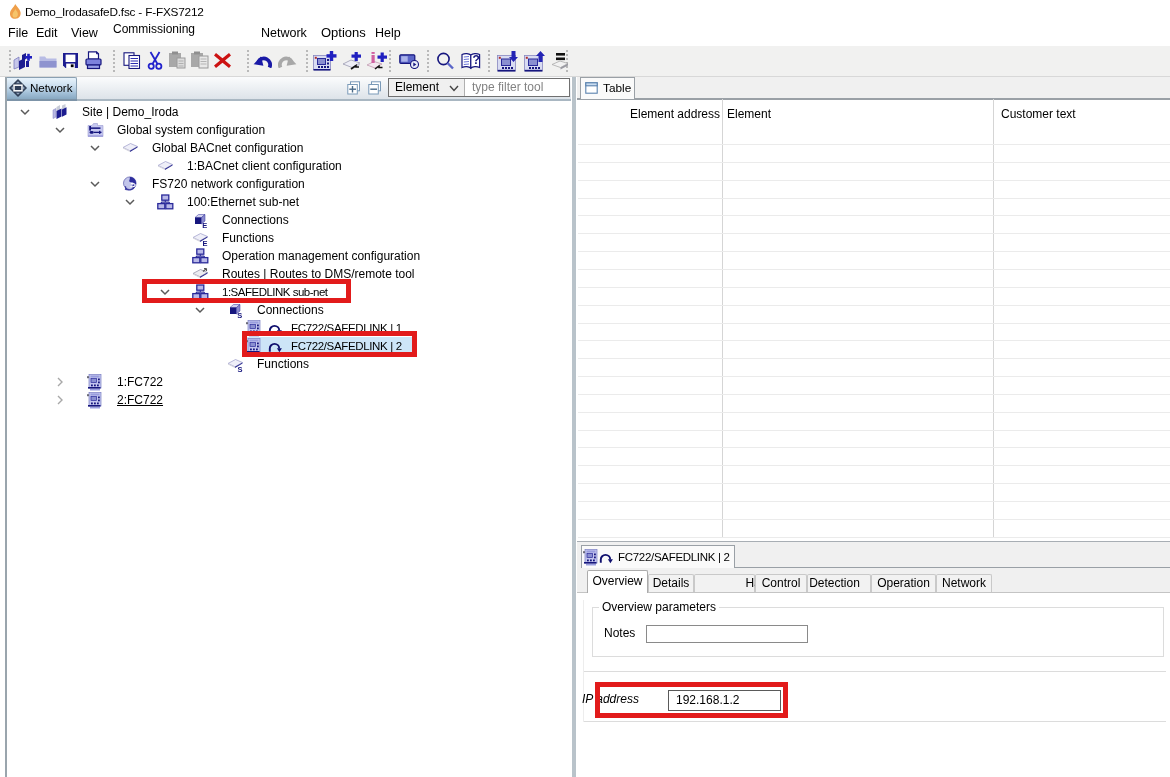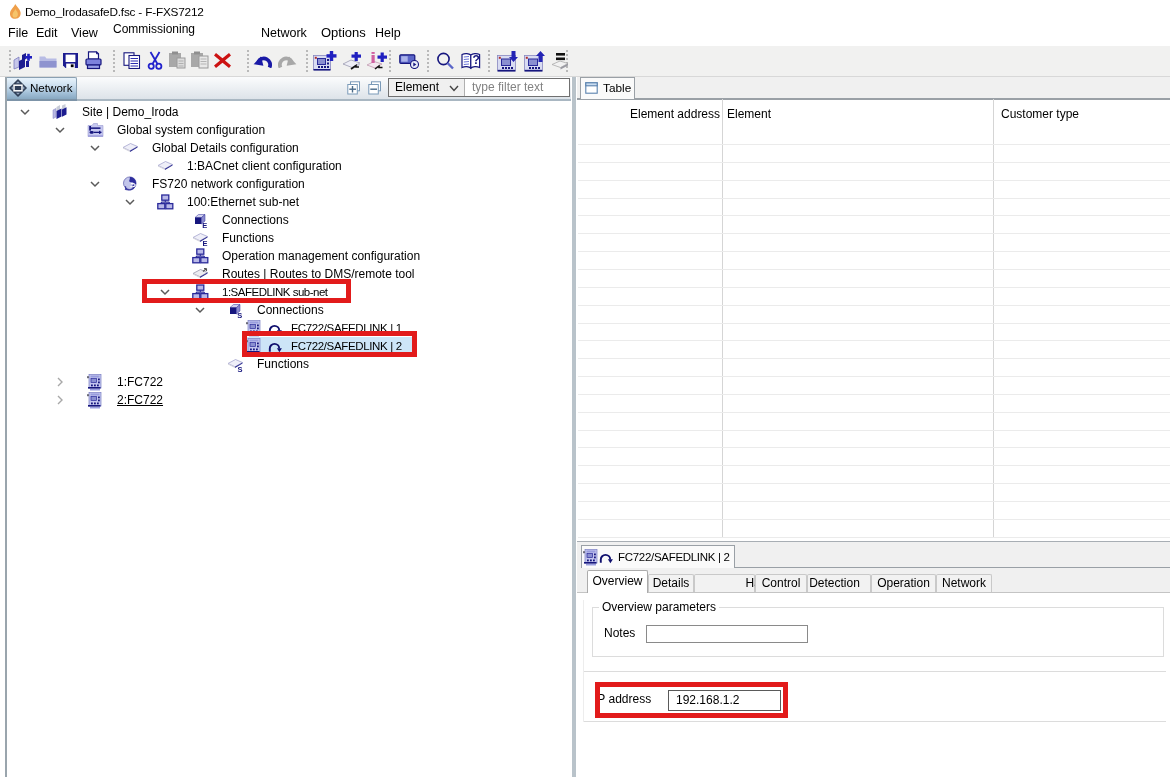--- a/index.html
+++ b/index.html
@@ -213,21 +213,21 @@
     <rect x="3.5" y="0.8" width="9" height="9" fill="#fff" stroke="#7a9ab8" stroke-width="1"></rect>
     <rect x="0.8" y="3.5" width="9.5" height="9.5" fill="#fff" stroke="#7a9ab8" stroke-width="1"></rect>
     <line x1="2.3" y1="8.2" x2="9" y2="8.2" stroke="#4a6a88" stroke-width="1.4"></line>
   </svg>
 <div class="abs" style="left:388px;top:78px;width:182px;height:19px;border:1px solid #707070;background:#fff;box-sizing:border-box;"></div>
 <div class="abs" style="left:389px;top:79px;width:76px;height:17px;background:#f0f0f0;border-right:1px solid #b0b0b0;box-sizing:border-box;"></div>
 <div class="txt" style="left:395px;top:79px;line-height:17px;">Element</div>
 <svg class="abs" style="left:449px;top:85px" width="10" height="7" viewBox="0 0 10 7">
     <path d="M1 1 L5 5.5 L9 1" fill="none" stroke="#444" stroke-width="1.4"></path>
   </svg>
-<div class="txt" style="left:472px;top:79px;line-height:17px;color:#838383;">type filter text</div>
+<div class="txt" style="left:472px;top:79px;line-height:17px;color:#838383;">type filter tool</div>
 <div class="abs" style="left:5px;top:101px;width:566px;height:676px;background:#fff;"></div>
 <div class="abs" style="left:5px;top:77px;width:2px;height:700px;background:#9aa5ad;"></div>
 <div class="abs" style="left:245px;top:337px;width:167px;height:18px;background:#cde5f7;"></div>
 <svg class="abs" style="left:20px;top:109px" width="10" height="7" viewBox="0 0 10 7">
     <path d="M1 1 L5 5 L9 1" fill="none" stroke="#5a5a5a" stroke-width="1.5"></path>
   </svg>
 <svg class="abs" style="left:52px;top:104px" width="16" height="16" viewBox="0 0 16 16">
     <path d="M1 6 L4 4.5 L4 13 L1 14.5 Z" fill="#b8b8e2" stroke="#8080c0" stroke-width="0.5"></path>
     <path d="M4.5 3 L8 1 L8 5.5 L4.5 7.5 Z" fill="#c8ccd8"></path>
     <path d="M10 1.5 L13.5 0 L13.5 4 L10 6 Z" fill="#c8ccd8"></path>
@@ -249,21 +249,21 @@
   </svg>
 <div class="txt" style="left:117px;top:121px;">Global system configuration</div>
 <svg class="abs" style="left:90px;top:145px" width="10" height="7" viewBox="0 0 10 7">
     <path d="M1 1 L5 5 L9 1" fill="none" stroke="#5a5a5a" stroke-width="1.5"></path>
   </svg>
 <svg class="abs" style="left:122px;top:140px" width="16" height="16" viewBox="0 0 16 16">
     <path d="M1 7.5 L8.5 3.5 L15.5 6.5 L8 10.8 Z" fill="#efeff8" stroke="#9a9ac8" stroke-width="0.7"></path>
     <path d="M8 10.8 L15.5 6.5 L15.5 7.6 L8 11.9 Z" fill="#2a2a8e"></path>
     <path d="M1 7.5 L8 10.8 L8 11.9 L1 8.6 Z" fill="#d4d4de"></path>
   </svg>
-<div class="txt" style="left:152px;top:139px;">Global Details configuration</div>
+<div class="txt" style="left:152px;top:139px;">Global BACnet configuration</div>
 <svg class="abs" style="left:157px;top:158px" width="16" height="16" viewBox="0 0 16 16">
     <path d="M1 7.5 L8.5 3.5 L15.5 6.5 L8 10.8 Z" fill="#efeff8" stroke="#9a9ac8" stroke-width="0.7"></path>
     <path d="M8 10.8 L15.5 6.5 L15.5 7.6 L8 11.9 Z" fill="#2a2a8e"></path>
     <path d="M1 7.5 L8 10.8 L8 11.9 L1 8.6 Z" fill="#d4d4de"></path>
   </svg>
 <div class="txt" style="left:187px;top:157px;text-align:center;">1:BACnet client configuration</div>
 <svg class="abs" style="left:90px;top:181px" width="10" height="7" viewBox="0 0 10 7">
     <path d="M1 1 L5 5 L9 1" fill="none" stroke="#5a5a5a" stroke-width="1.5"></path>
   </svg>
 <svg class="abs" style="left:122px;top:176px" width="16" height="16" viewBox="0 0 16 16">
@@ -432,21 +432,21 @@
 <svg class="abs" style="left:585px;top:82px" width="13" height="12" viewBox="0 0 13 12">
     <rect x="0.8" y="0.8" width="11.4" height="10.4" fill="#fff" stroke="#5b82ae" stroke-width="1.1"></rect>
     <rect x="0.8" y="0.8" width="11.4" height="3" fill="#c8dcf0" stroke="#5b82ae" stroke-width="1.1"></rect>
   </svg>
 <div class="txt" style="left:603px;top:79px;font-size:11.8px;">Table</div>
 <div class="abs" style="left:577px;top:100px;width:593px;height:441px;background:#fff;"></div>
 <div class="vline" style="left:722px;top:99px;height:438px;background:#d5d5d5;"></div>
 <div class="vline" style="left:993px;top:99px;height:438px;background:#d5d5d5;"></div>
 <div class="txt" style="left:630px;top:105px;">Element address</div>
 <div class="txt" style="left:727px;top:105px;">Element</div>
-<div class="txt" style="left:1001px;top:105px;">Customer type</div>
+<div class="txt" style="left:1001px;top:105px;">Customer text</div>
 <div class="hline" style="left:578px;top:144.00px;width:592px;background:#ebebeb;"></div>
 <div class="hline" style="left:578px;top:161.85px;width:592px;background:#ebebeb;"></div>
 <div class="hline" style="left:578px;top:179.70px;width:592px;background:#ebebeb;"></div>
 <div class="hline" style="left:578px;top:197.55px;width:592px;background:#ebebeb;"></div>
 <div class="hline" style="left:578px;top:215.40px;width:592px;background:#ebebeb;"></div>
 <div class="hline" style="left:578px;top:233.25px;width:592px;background:#ebebeb;"></div>
 <div class="hline" style="left:578px;top:251.10px;width:592px;background:#ebebeb;"></div>
 <div class="hline" style="left:578px;top:268.95px;width:592px;background:#ebebeb;"></div>
 <div class="hline" style="left:578px;top:286.80px;width:592px;background:#ebebeb;"></div>
 <div class="hline" style="left:578px;top:304.65px;width:592px;background:#ebebeb;"></div>
@@ -503,15 +503,15 @@
 <div class="txt" style="left:871px;top:574px;width:65px;text-align:center;line-height:18px;">Operation</div>
 <div class="abs" style="left:936px;top:574px;width:56px;height:18px;background:#f2f2f2;border:1px solid #c9c9c9;border-bottom:none;border-radius:2px 2px 0 0;box-sizing:border-box;"></div>
 <div class="txt" style="left:936px;top:574px;width:56px;text-align:center;line-height:18px;">Network</div>
 <div class="vline" style="left:583px;top:600px;height:122px;background:#ededed;"></div>
 <div class="hline" style="left:584px;top:671px;width:582px;background:#dcdcdc;"></div>
 <div class="hline" style="left:584px;top:721px;width:582px;background:#dcdcdc;"></div>
 <div class="abs" style="left:592px;top:607px;width:572px;height:50px;border:1px solid #dcdcdc;box-sizing:border-box;"></div>
 <div class="txt" style="left:599px;top:598px;background:#fff;padding:0 3px;">Overview parameters</div>
 <div class="txt" style="left:604px;top:624px;">Notes</div>
 <div class="abs" style="left:646px;top:625px;width:162px;height:18px;background:#fff;border:1px solid #8a8a8a;box-sizing:border-box;"></div>
-<div class="txt" style="left:594px;top:690px;">IP address</div>
+<div class="txt" style="left:582px;top:690px;font-style:italic;">IP address</div>
 <div class="abs" style="left:668px;top:690px;width:113px;height:21px;background:#fff;border:1px solid #5a5a5a;box-sizing:border-box;"></div>
 <div class="txt" style="left:676px;top:691px;">192.168.1.2</div>
 <div class="abs" style="left:595px;top:682px;width:193px;height:36px;border:5px solid #e21b1b;box-sizing:border-box;"></div>
 </body></html>

